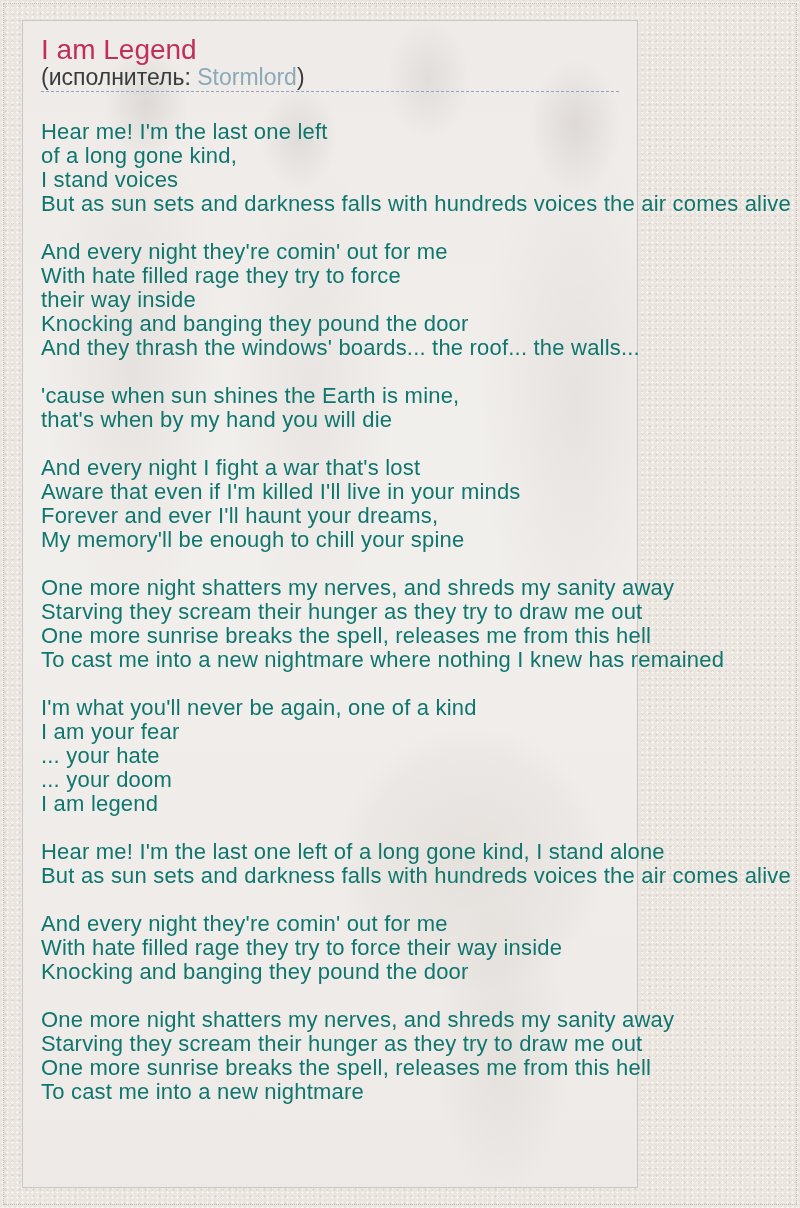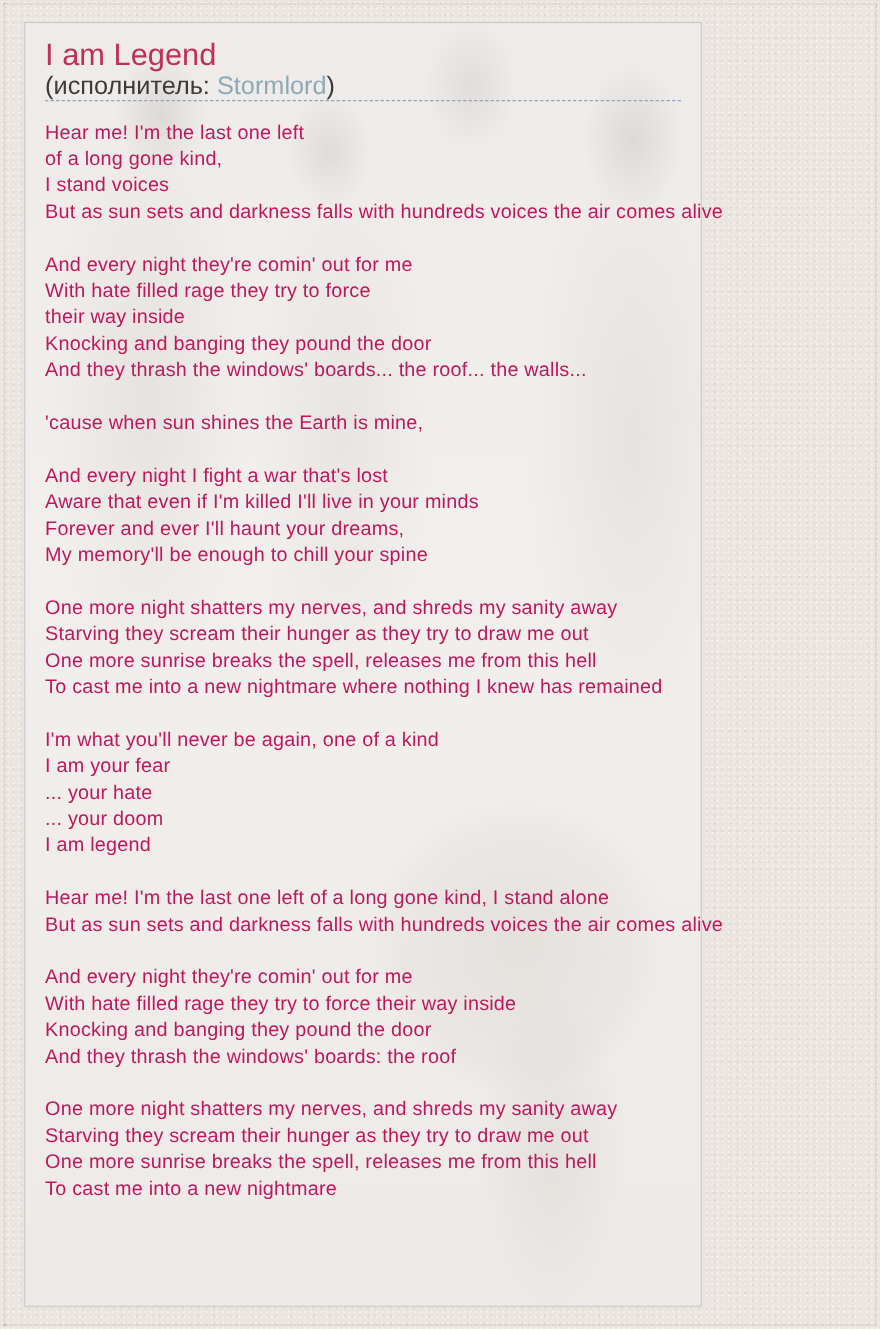--- a/index.html
+++ b/index.html
@@ -71,25 +71,25 @@
     color: #3a3a3a;
     border-bottom: 1px dashed var(--separator-color, #93a1c4);
     padding-bottom: 3px;
   }
   .artist-link {
     color: var(--link-color, #8ca9b9);
     text-decoration: none;
     cursor: pointer;
   }
   .lyrics {
-    margin-top: 16px;
-    font-size: 18px;
+    margin-top: 28px;
+    font-size: 22px;
     line-height: 24px;
     letter-spacing: 0.2px;
-    color: #be185d;
+    color: #0f766e;
   }
   .lyric-line {
     min-height: 24px;
     white-space: pre;
   }
 </style>
 </head>
 <body>
 
 <div class="page-frame"></div>
@@ -107,20 +107,21 @@
         <div class="lyric-line">I stand voices</div>
         <div class="lyric-line">But as sun sets and darkness falls with hundreds voices the air comes alive</div>
         <div class="lyric-line"></div>
         <div class="lyric-line">And every night they're comin' out for me</div>
         <div class="lyric-line">With hate filled rage they try to force</div>
         <div class="lyric-line">their way inside</div>
         <div class="lyric-line">Knocking and banging they pound the door</div>
         <div class="lyric-line">And they thrash the windows' boards... the roof... the walls...</div>
         <div class="lyric-line"></div>
         <div class="lyric-line">'cause when sun shines the Earth is mine,</div>
+        <div class="lyric-line">that's when by my hand you will die</div>
         <div class="lyric-line"></div>
         <div class="lyric-line">And every night I fight a war that's lost</div>
         <div class="lyric-line">Aware that even if I'm killed I'll live in your minds</div>
         <div class="lyric-line">Forever and ever I'll haunt your dreams,</div>
         <div class="lyric-line">My memory'll be enough to chill your spine</div>
         <div class="lyric-line"></div>
         <div class="lyric-line">One more night shatters my nerves, and shreds my sanity away</div>
         <div class="lyric-line">Starving they scream their hunger as they try to draw me out</div>
         <div class="lyric-line">One more sunrise breaks the spell, releases me from this hell</div>
         <div class="lyric-line">To cast me into a new nightmare where nothing I knew has remained</div>
@@ -130,21 +131,20 @@
         <div class="lyric-line">... your hate</div>
         <div class="lyric-line">... your doom</div>
         <div class="lyric-line">I am legend</div>
         <div class="lyric-line"></div>
         <div class="lyric-line">Hear me! I'm the last one left of a long gone kind, I stand alone</div>
         <div class="lyric-line">But as sun sets and darkness falls with hundreds voices the air comes alive</div>
         <div class="lyric-line"></div>
         <div class="lyric-line">And every night they're comin' out for me</div>
         <div class="lyric-line">With hate filled rage they try to force their way inside</div>
         <div class="lyric-line">Knocking and banging they pound the door</div>
-        <div class="lyric-line">And they thrash the windows' boards: the roof</div>
         <div class="lyric-line"></div>
         <div class="lyric-line">One more night shatters my nerves, and shreds my sanity away</div>
         <div class="lyric-line">Starving they scream their hunger as they try to draw me out</div>
         <div class="lyric-line">One more sunrise breaks the spell, releases me from this hell</div>
         <div class="lyric-line">To cast me into a new nightmare</div>
       </div>
   </div>
 </div>
 
 </body></html>

